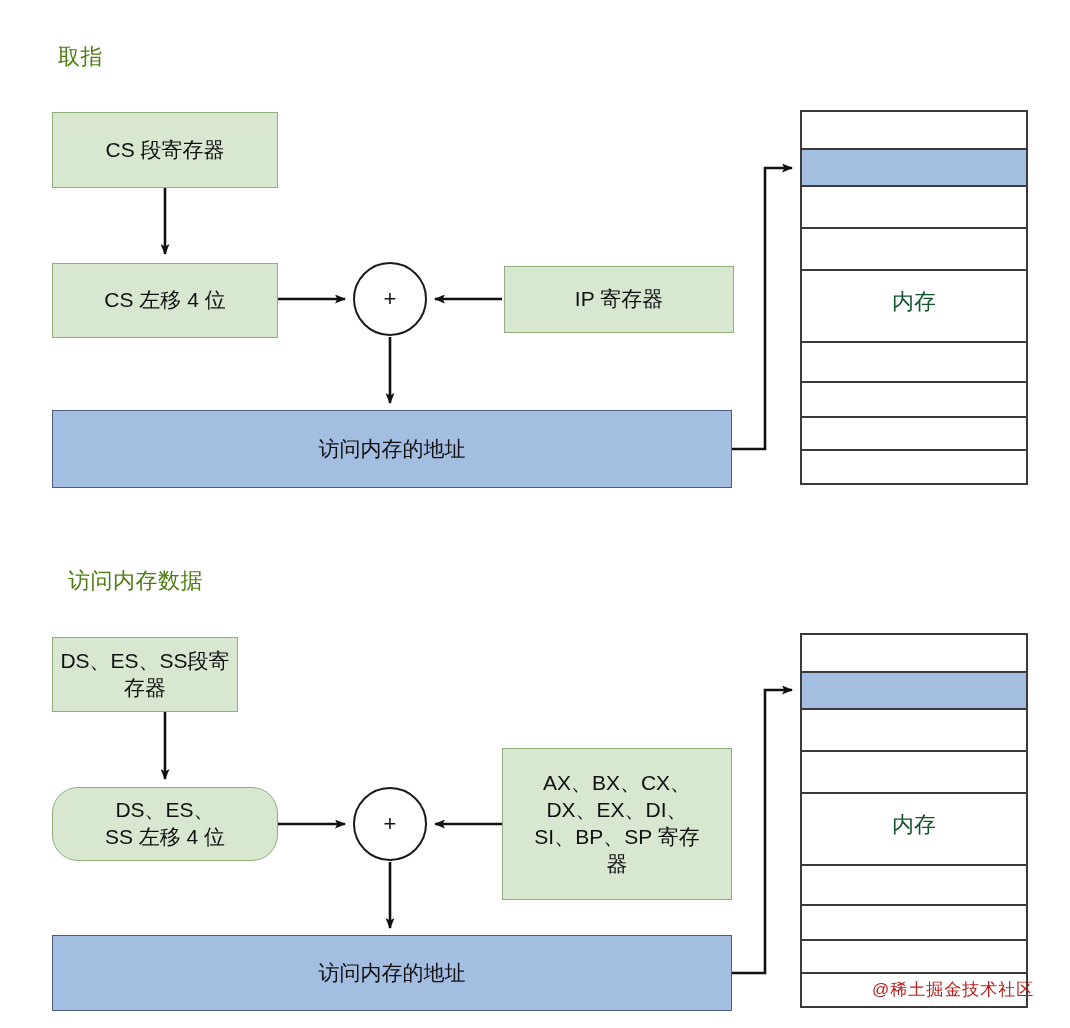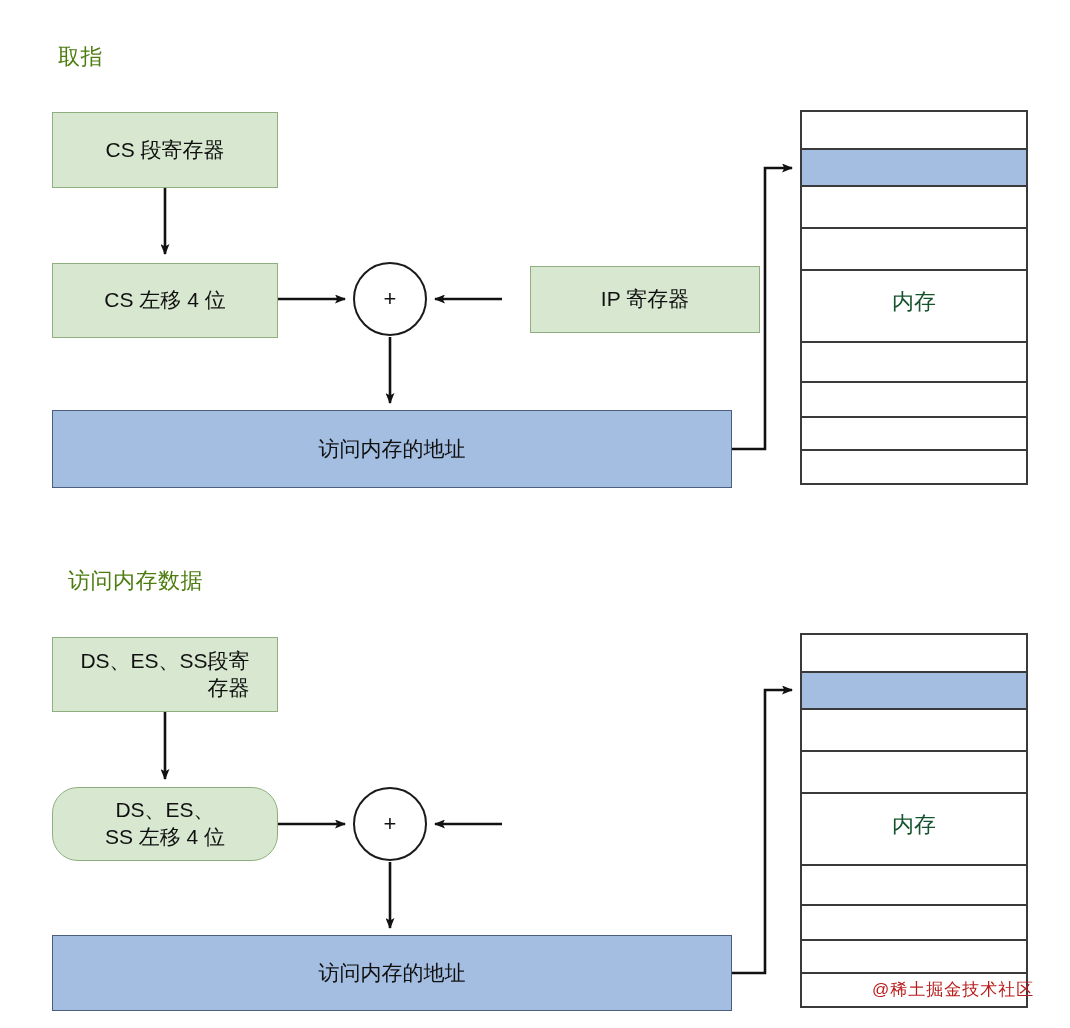--- a/index.html
+++ b/index.html
@@ -139,49 +139,53 @@
   <div class="section-title" style="left:58px; top:44px;">取指</div>
 
   <div class="node green" style="left:52px; top:112px; width:226px; height:76px;">CS 段寄存器</div>
 
   <div class="node green" style="left:52px; top:263px; width:226px; height:75px;">CS 左移 4 位</div>
 
   <div class="adder" style="left:353px; top:262px;">
     <span>+</span>
   </div>
 
-  <div class="node green" style="left:530px; top:266px; width:230px; height:67px;">IP 寄存器</div>
+  <div class="node green" style="left:504px; top:266px; width:230px; height:67px;">IP 寄存器</div>
 
   <div class="node blue" style="left:52px; top:410px; width:680px; height:78px;">访问内存的地址</div>
 
   <div class="memory" style="left:800px; top:110px; width:228px; height:375px;">
     <div class="mem-row" style="height:38px;"></div>
     <div class="mem-row highlight" style="height:37px;"></div>
     <div class="mem-row" style="height:42px;"></div>
     <div class="mem-row" style="height:42px;"></div>
     <div class="mem-row" style="height:72px;"></div>
     <div class="mem-row" style="height:40px;"></div>
     <div class="mem-row" style="height:35px;"></div>
     <div class="mem-row" style="height:33px;"></div>
     <div class="mem-row" style="height:32px;"></div>
   </div>
   <div class="mem-label" style="left:800px; top:287px; width:228px;">内存</div>
 
   <div class="section-title" style="left:68px; top:568px;">访问内存数据</div>
 
-  <div class="node green" style="left:52px; top:637px; width:226px; height:75px; white-space:pre-line;text-align:right;">DS、ES、SS段寄
+  <div class="node green" style="left:52px; top:637px; width:186px; height:75px; white-space:pre-line;">DS、ES、SS段寄
 存器</div>
 
   <div class="node green" style="left:52px; top:787px; width:226px; height:74px; white-space:pre-line;border-radius:26px;">DS、ES、
 SS 左移 4 位</div>
 
   <div class="adder" style="left:353px; top:787px;">
     <span>+</span>
   </div>
 
+  <div class="node green" style="left:502px; top:748px; width:230px; height:152px; white-space:pre-line;">AX、BX、CX、
+DX、EX、DI、
+SI、BP、SP 寄存
+器</div>
 
   <div class="node blue" style="left:52px; top:935px; width:680px; height:76px;">访问内存的地址</div>
 
   <div class="memory" style="left:800px; top:633px; width:228px; height:375px;">
     <div class="mem-row" style="height:38px;"></div>
     <div class="mem-row highlight" style="height:37px;"></div>
     <div class="mem-row" style="height:42px;"></div>
     <div class="mem-row" style="height:42px;"></div>
     <div class="mem-row" style="height:72px;"></div>
     <div class="mem-row" style="height:40px;"></div>

